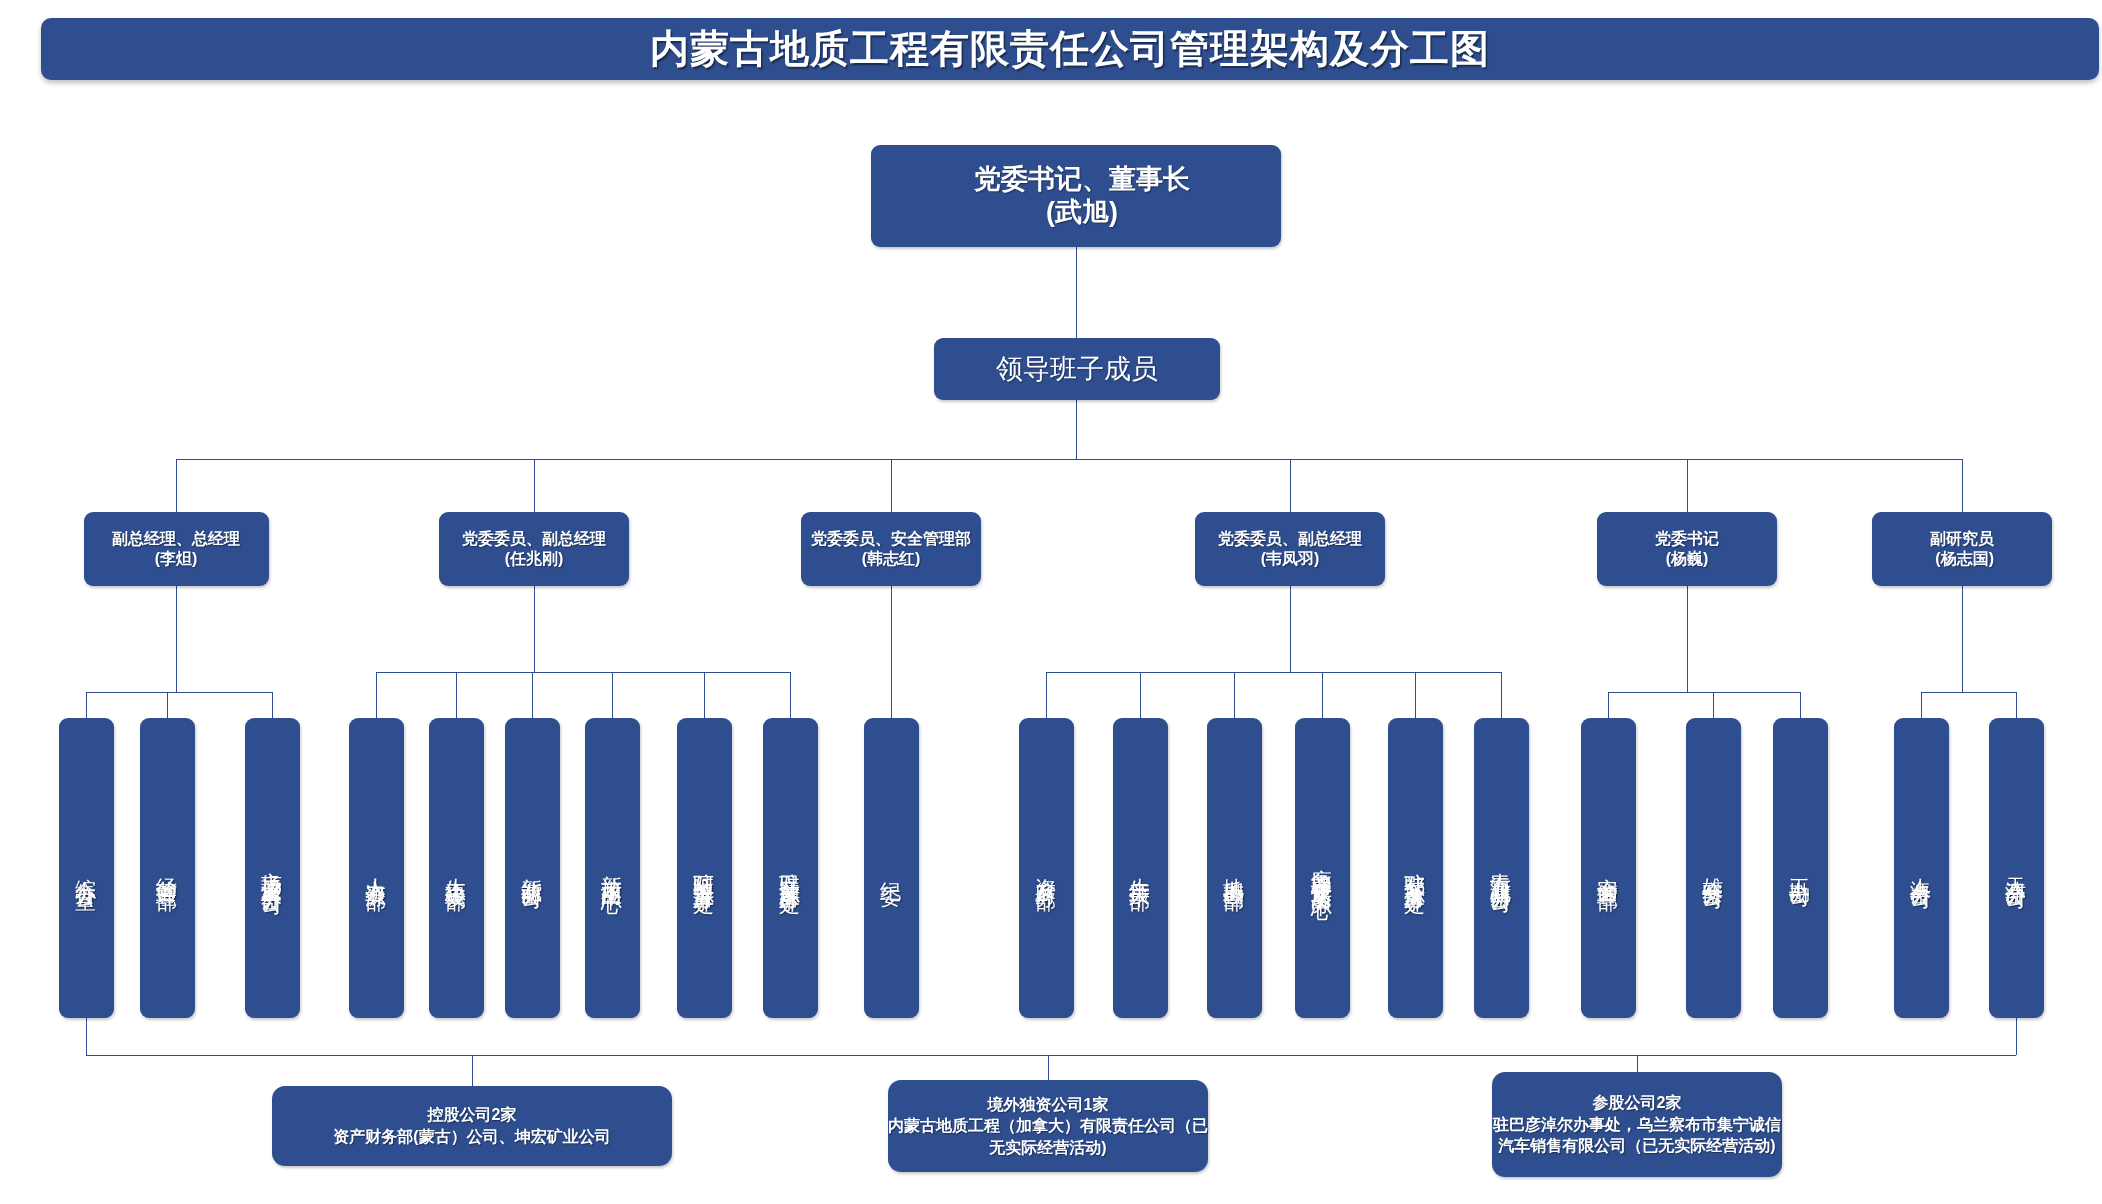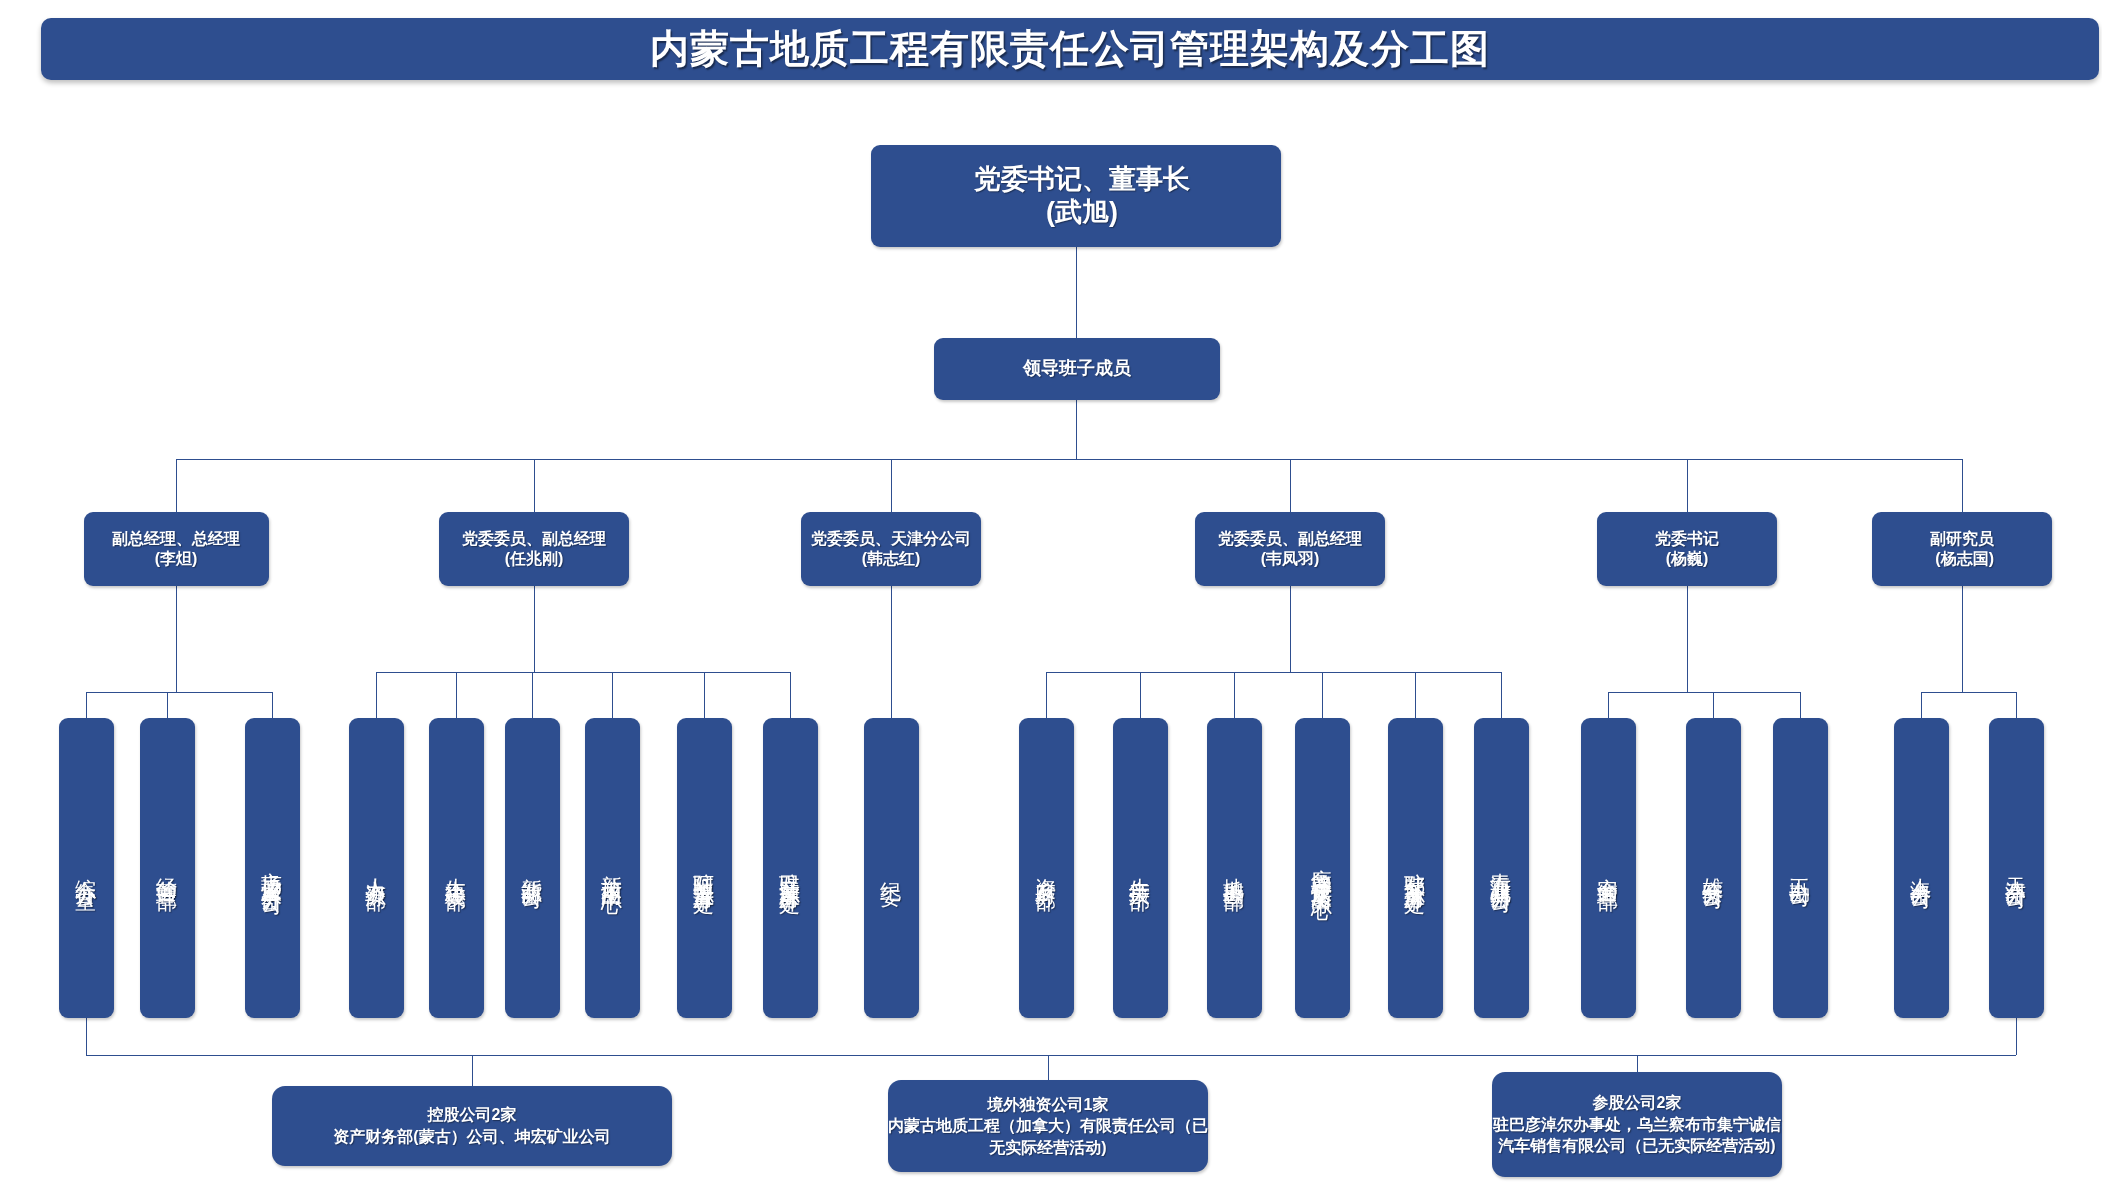--- a/index.html
+++ b/index.html
@@ -30,21 +30,21 @@
   }
   .node .lbl{
     white-space:pre-line;line-height:1.22;
     text-shadow:1px 1px 1.2px rgba(0,0,0,.40);
   }
 
   
   .n-chair{left:871px;top:145px;width:410px;height:102px;}
   .n-chair .lbl{font-size:27px;font-weight:bold;margin-left:12px;}
   .n-team{left:934px;top:338px;width:286px;height:62px;}
-  .n-team .lbl{font-size:18px;font-weight:bold;}
+  .n-team .lbl{font-size:27px;font-weight:normal;}
 
   
   .lvl3{height:74px;}
   .lvl3 .lbl{font-size:16px;font-weight:bold;}
 
   
   .vnode{
     width:55px;height:300px;top:718px;
     writing-mode:vertical-rl;text-orientation:upright;
   }
@@ -130,21 +130,21 @@
       </div>
       <div class="node lvl3" style="left: 83.5px; top: 512px; width: 185px;">
         <span class="lbl">副总经理、总经理
 (李炟)</span>
       </div>
       <div class="node lvl3" style="left: 439px; top: 512px; width: 190px;">
         <span class="lbl">党委委员、副总经理
 (任兆刚)</span>
       </div>
       <div class="node lvl3" style="left: 801px; top: 512px; width: 180px;">
-        <span class="lbl">党委委员、天津分公司
+        <span class="lbl">党委委员、安全管理部
 (韩志红)</span>
       </div>
       <div class="node lvl3" style="left: 1195px; top: 512px; width: 190px;">
         <span class="lbl">党委委员、副总经理
 (韦凤羽)</span>
       </div>
       <div class="node lvl3" style="left: 1597px; top: 512px; width: 180px;">
         <span class="lbl">党委书记
 (杨巍)</span>
       </div>

